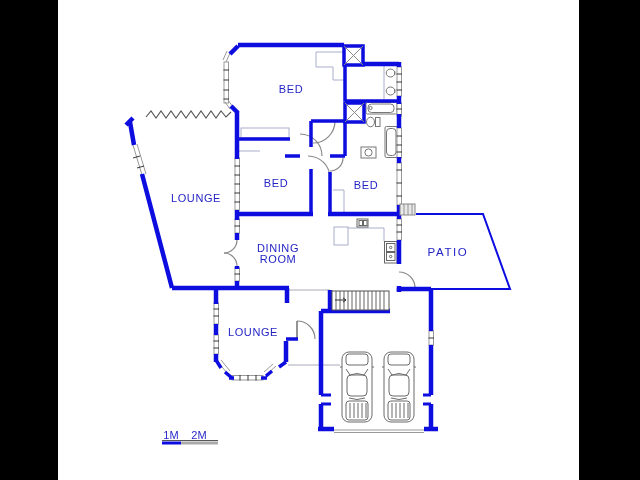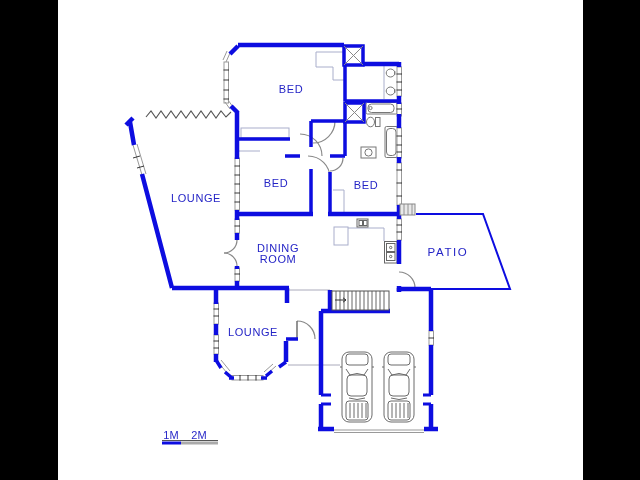--- a/index.html
+++ b/index.html
@@ -1,16 +1,16 @@
 <!DOCTYPE html>
 <html><head>
 <meta charset="utf-8">
 <style>
   html,body{margin:0;padding:0;background:#000;}
-  .stage{position:relative;width:640px;height:480px;background:#15803d;overflow:hidden;
+  .stage{position:relative;width:579px;height:480px;background:#15803d;overflow:hidden;
          font-family:"Liberation Sans", sans-serif;}
   svg{position:absolute;left:0;top:0;display:block;}
   text{font-family:"Liberation Sans", sans-serif;}
   .room-label{font-size:11px;letter-spacing:0.6px;fill:#2424c6;text-anchor:middle;}
   .patio-label{font-size:11.5px;letter-spacing:1.6px;fill:#2424c6;text-anchor:middle;}
   .scale-label{font-size:11px;fill:#2828c8;text-anchor:middle;}
 </style>
 </head>
 <body>
 

